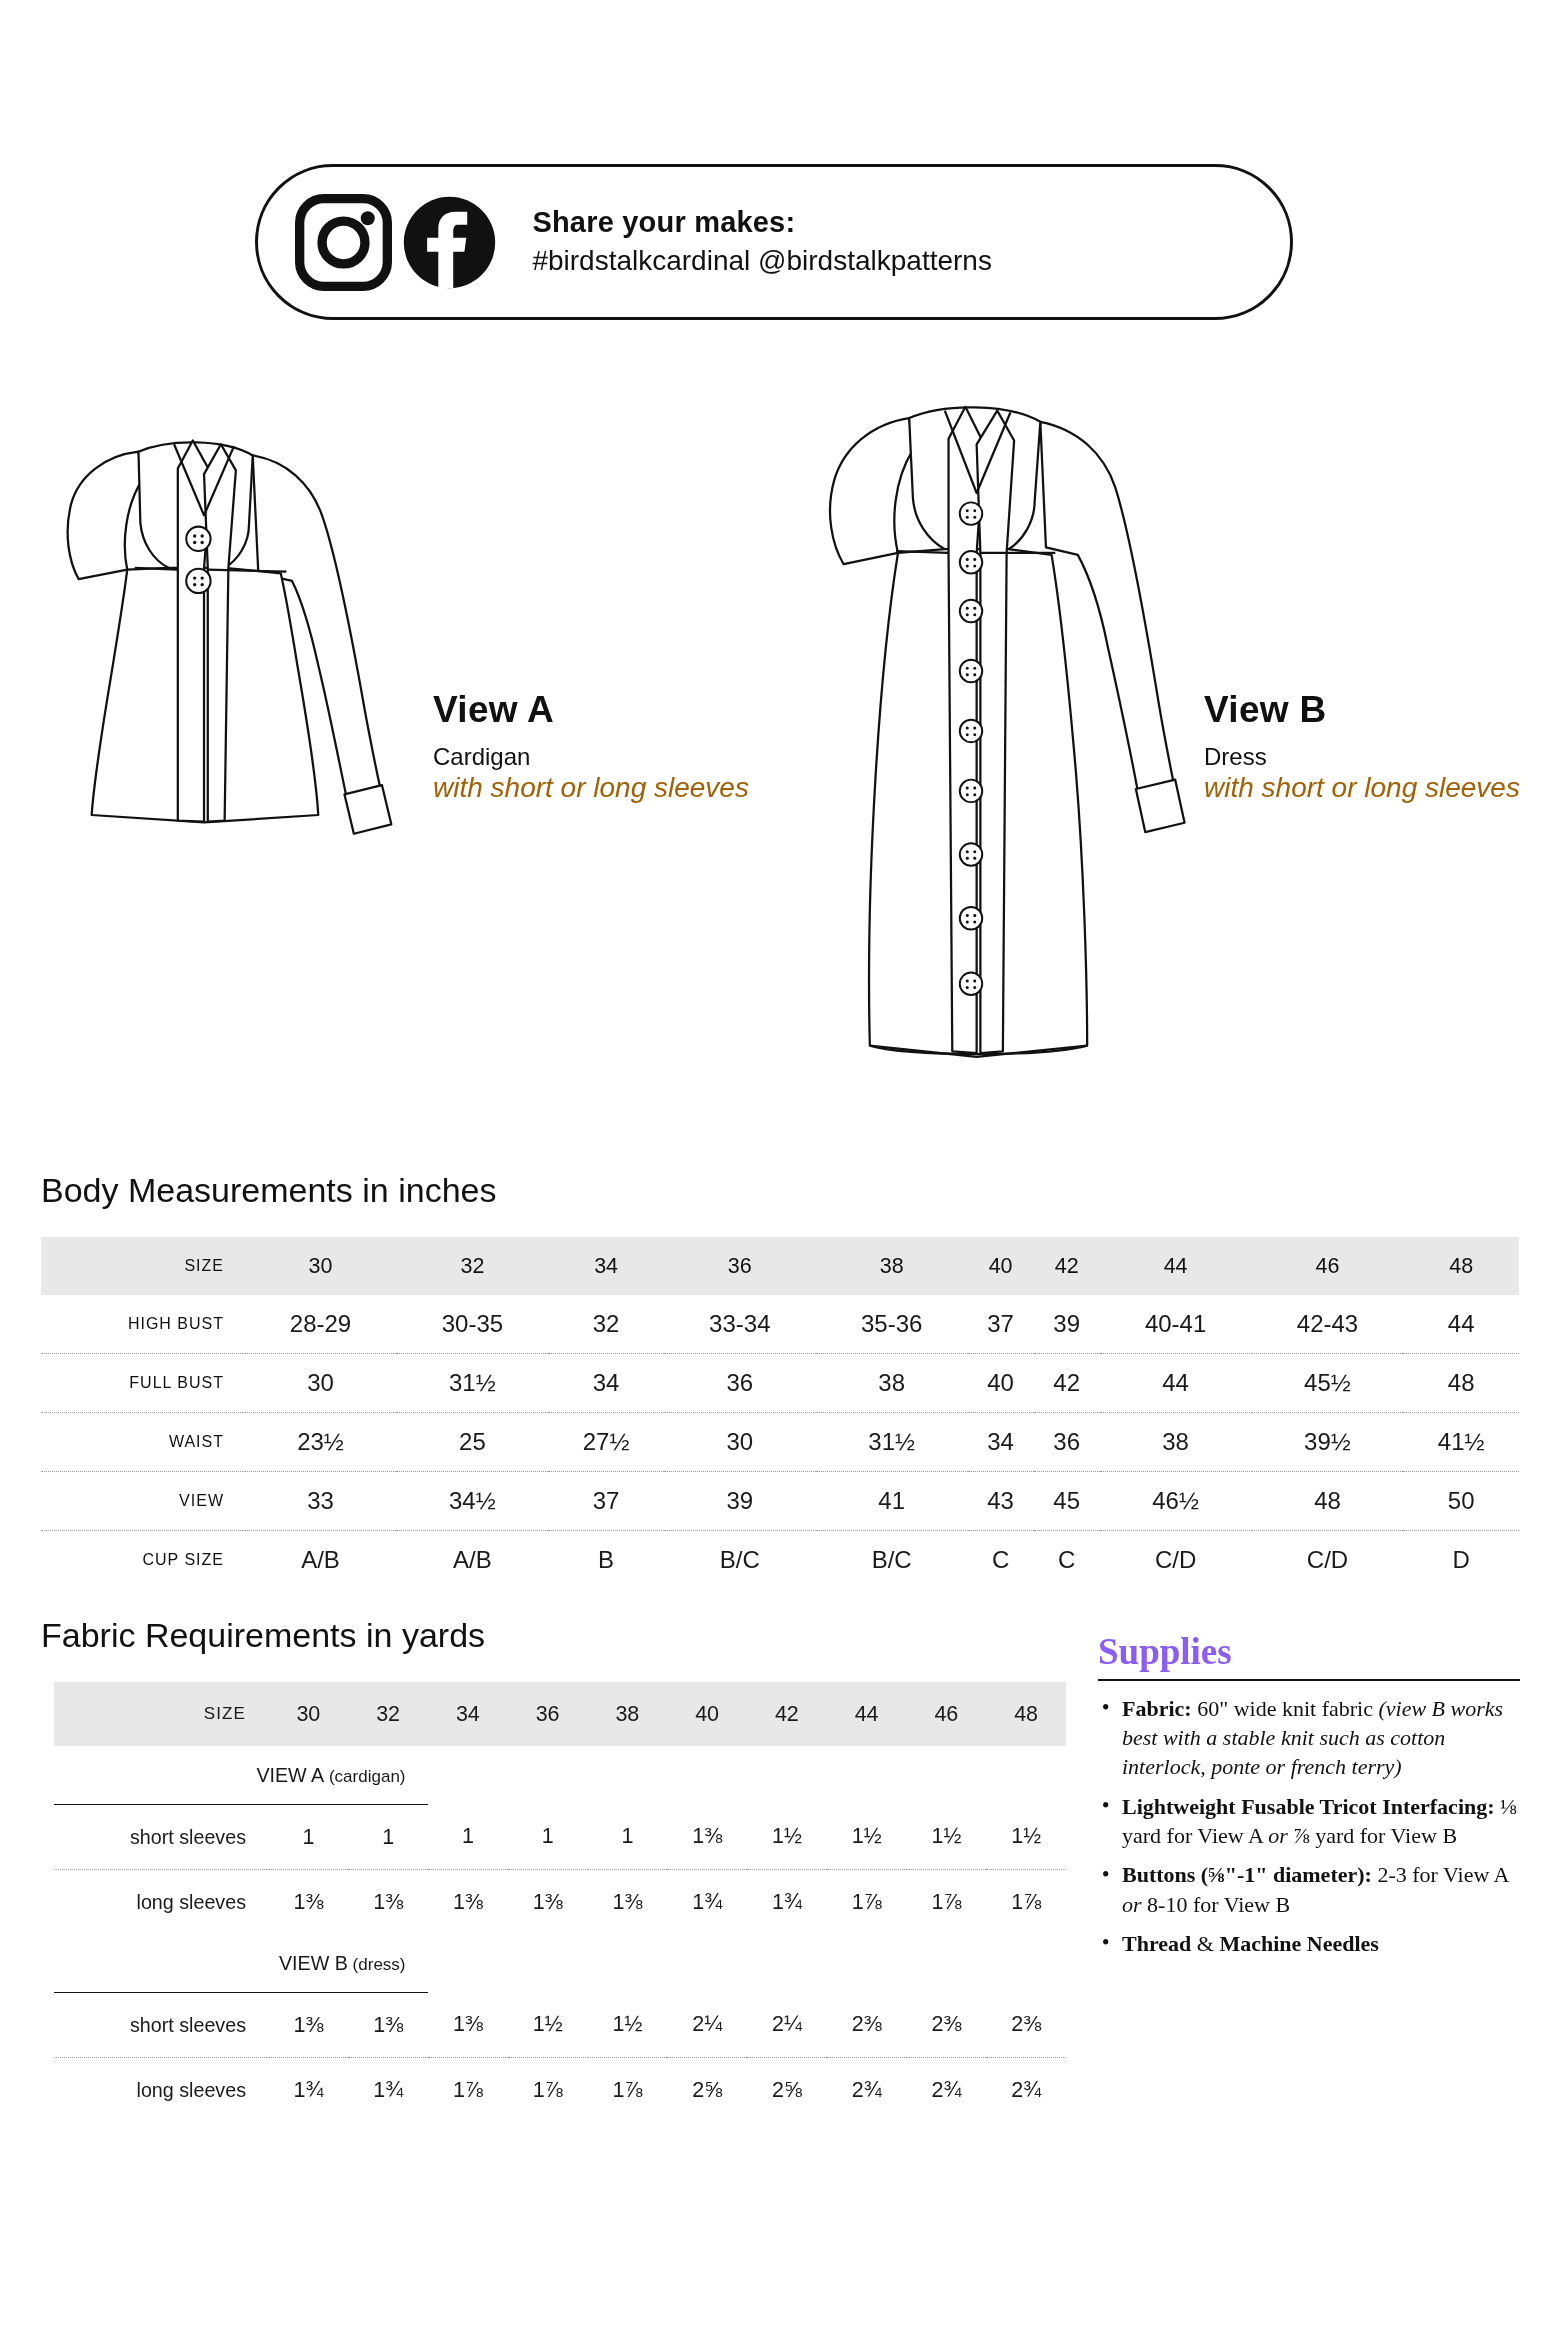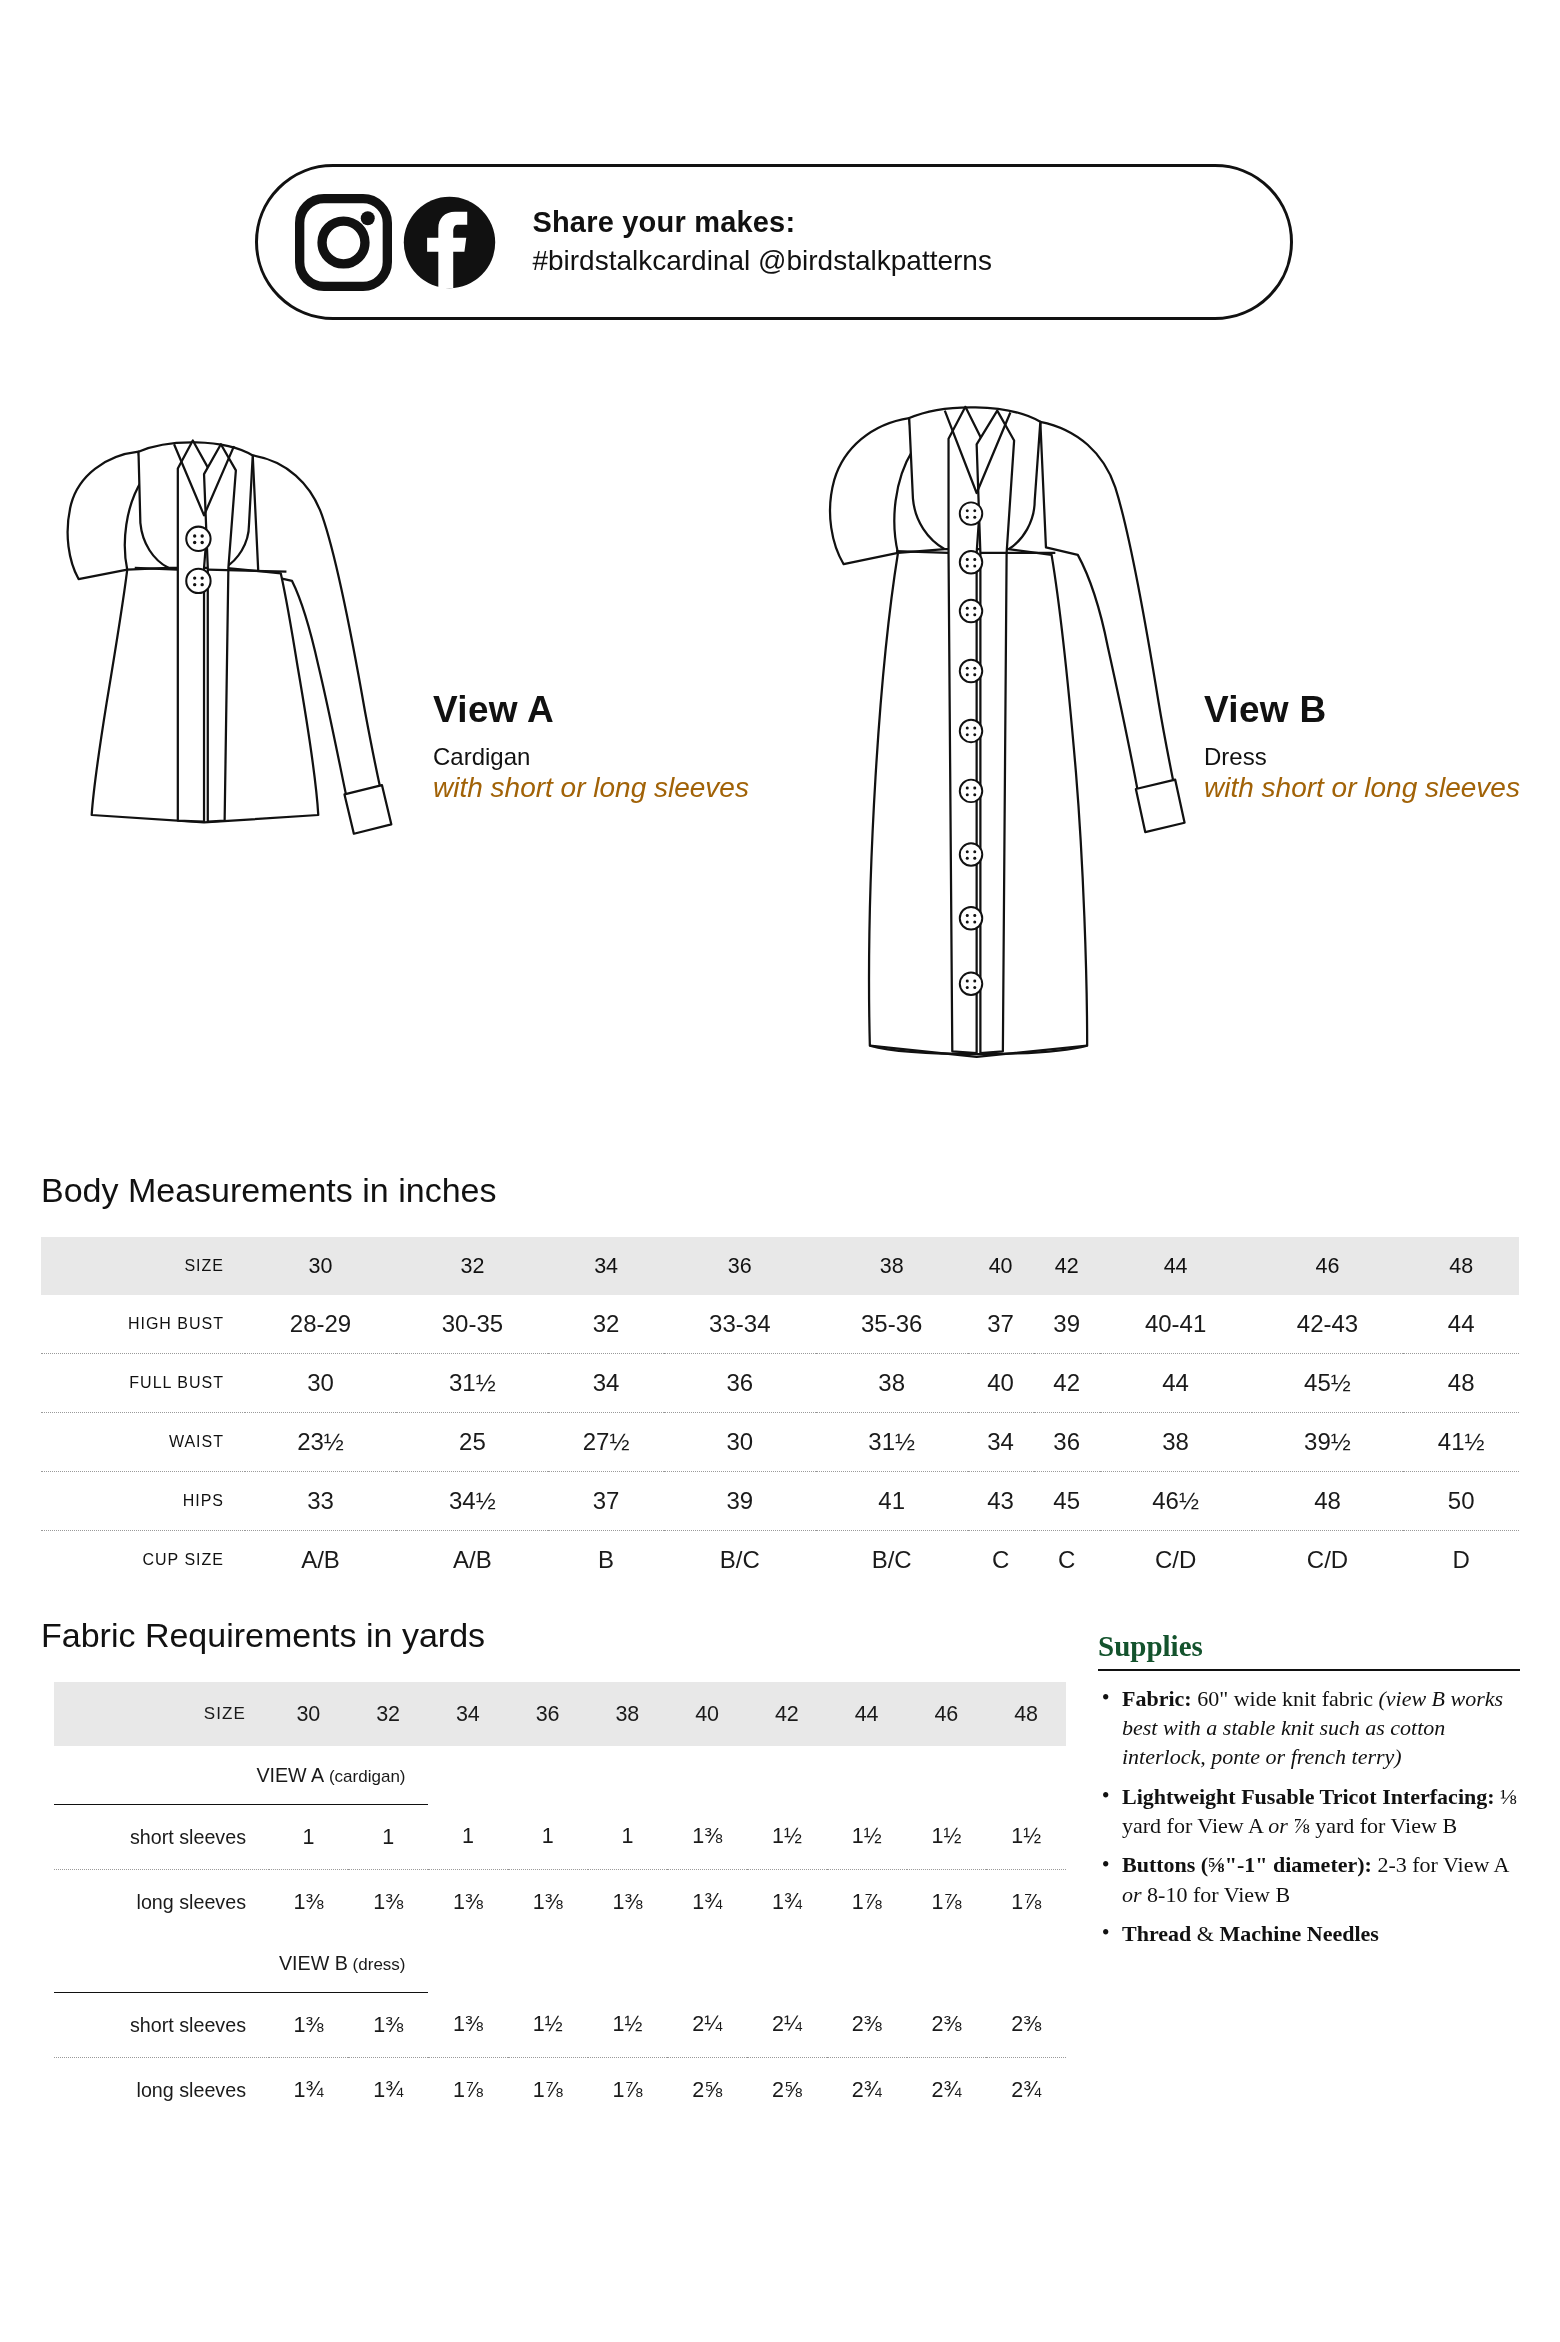--- a/index.html
+++ b/index.html
@@ -173,24 +173,24 @@
   .fr-table tr.nodot td { border-bottom: none; }
 
   
   .supplies {
     position: absolute;
     left: 1098px;
     top: 1630px;
     width: 422px;
   }
   .supplies-title {
-    font-size: 29px;
+    font-size: 37px;
     font-weight: bold;
     font-family: "Liberation Serif", serif;
-    color: #14532d;
+    color: #8b5cf6;
   }
   .supplies-rule {
     border-top: 2.3px solid #111;
     margin-top: 5.6px;
     margin-bottom: 13px;
   }
   .supplies ul {
     list-style: none;
     margin: 0;
     padding: 0;
@@ -421,21 +421,21 @@
         <td class="val">27½</td>
         <td class="val">30</td>
         <td class="val">31½</td>
         <td class="val">34</td>
         <td class="val">36</td>
         <td class="val">38</td>
         <td class="val">39½</td>
         <td class="val">41½</td>
       </tr>
       <tr>
-        <td class="rowlabel">HIPS</td>
+        <td class="rowlabel">VIEW</td>
         <td class="val">33</td>
         <td class="val">34½</td>
         <td class="val">37</td>
         <td class="val">39</td>
         <td class="val">41</td>
         <td class="val">43</td>
         <td class="val">45</td>
         <td class="val">46½</td>
         <td class="val">48</td>
         <td class="val">50</td>

